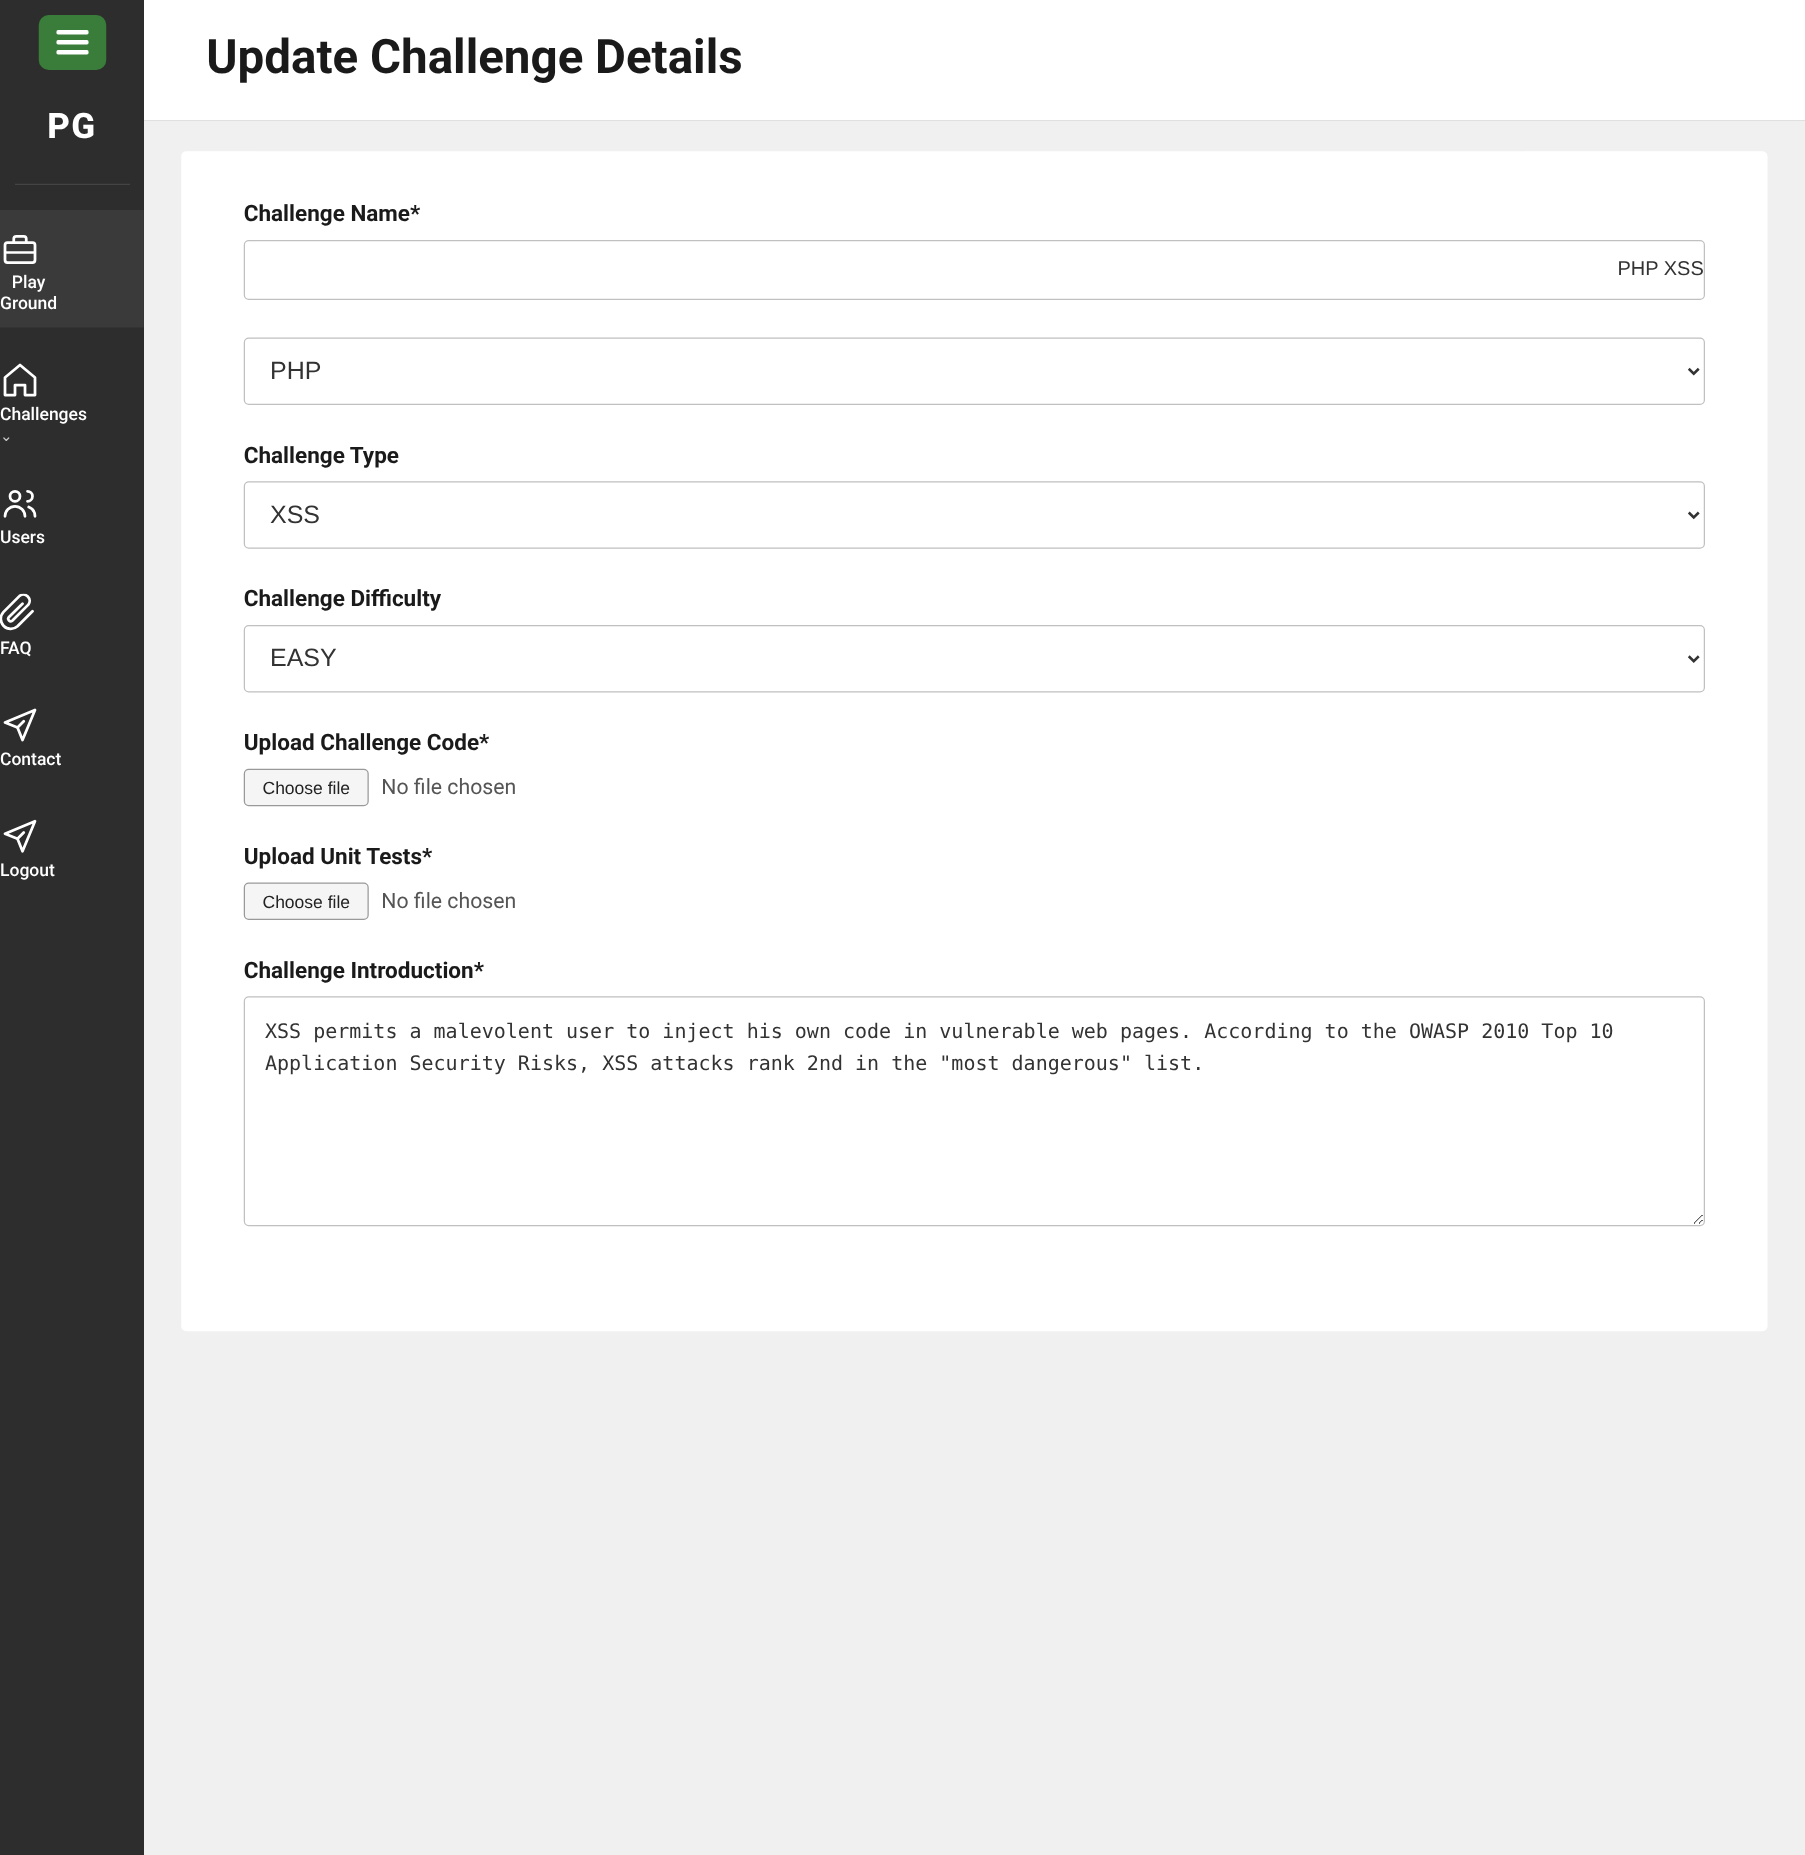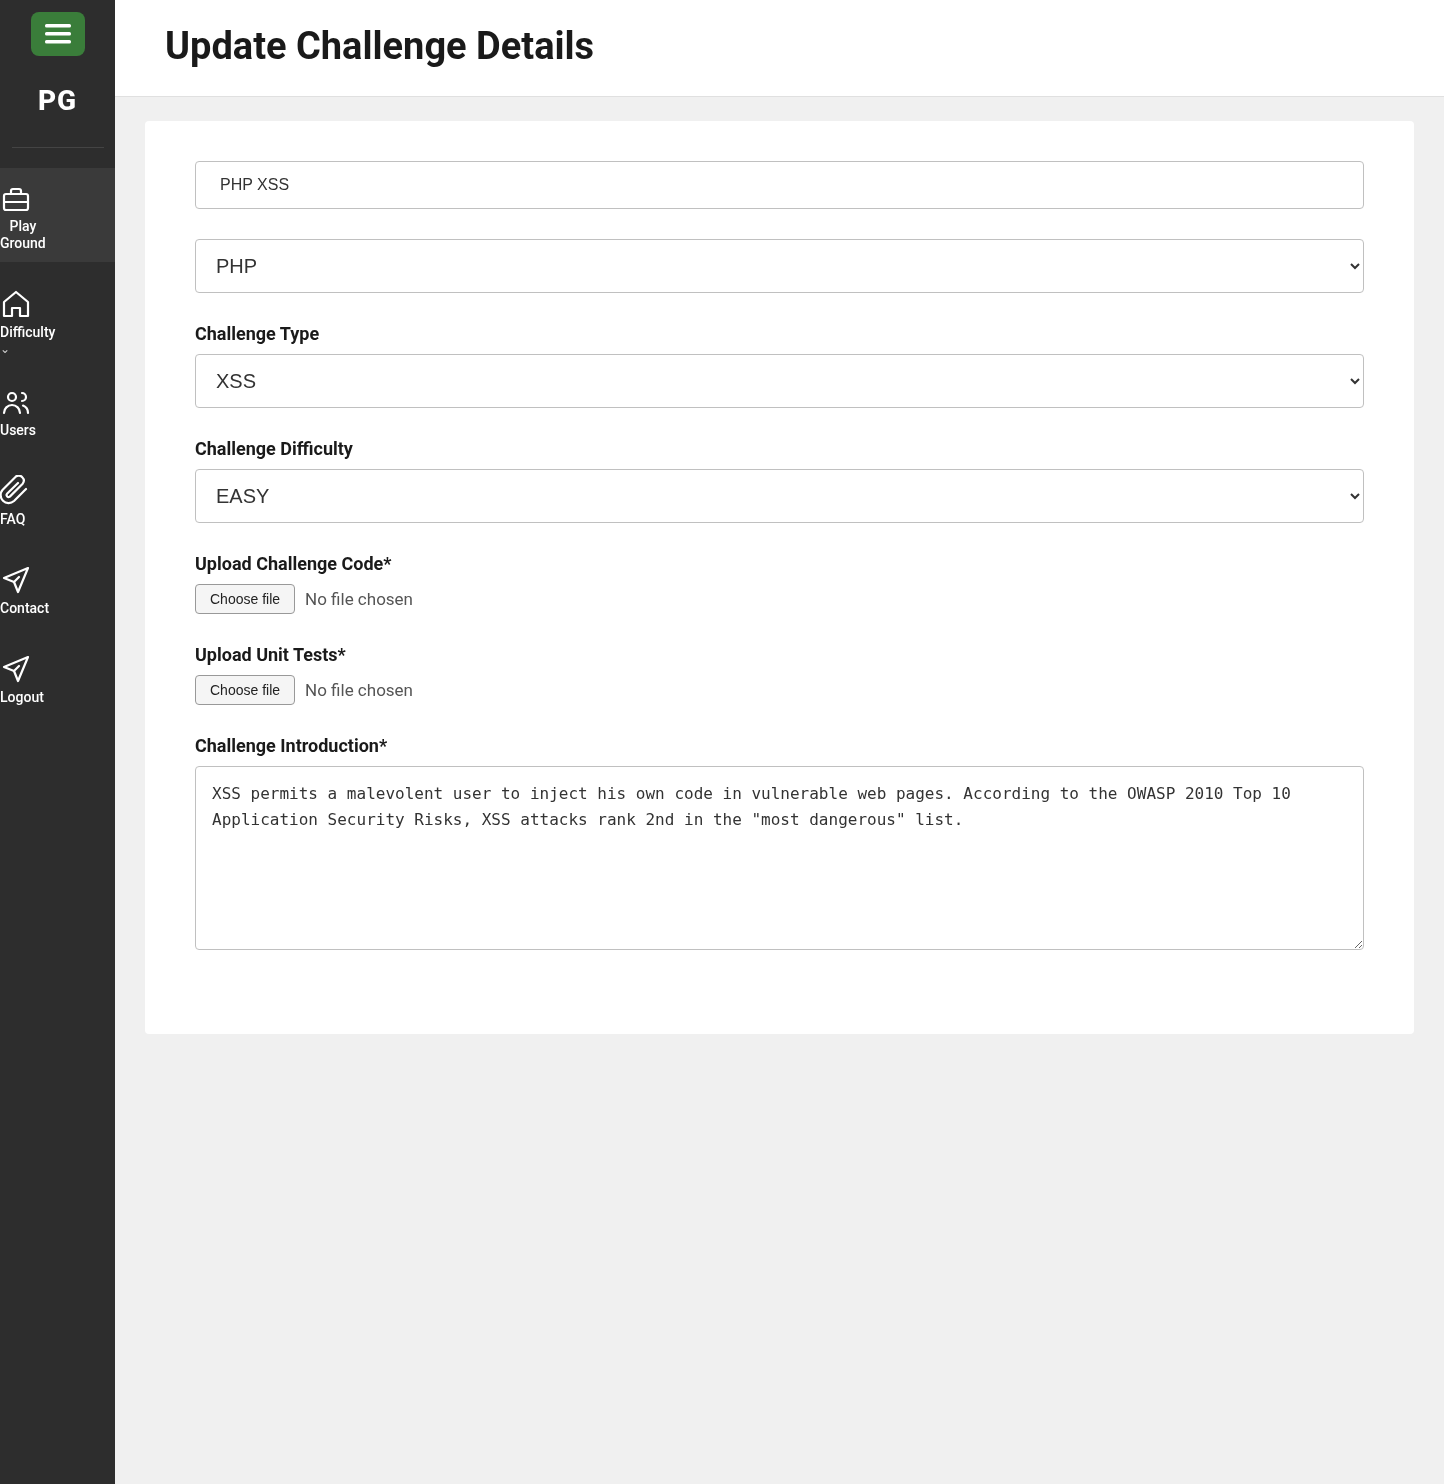--- a/index.html
+++ b/index.html
@@ -141,27 +141,28 @@
     .form-label {
       display: block;
       font-size: 18px;
       font-weight: 700;
       color: #1a1a1a;
       margin-bottom: 10px;
     }
 
     .form-input {
       width: 100%;
-      padding: 14px 24px;
+      padding: 14px 0;
       font-size: 16px;
       border: 1.5px solid #c0c0c0;
       border-radius: 4px;
       color: #333;
       background: #fff;
       outline: none;
+      text-align: right;
     }
 
     .form-select {
       width: 100%;
       padding: 14px 16px;
       font-size: 20px;
       border: 1.5px solid #c0c0c0;
       border-radius: 4px;
       color: #333;
       background: #fff;
@@ -230,21 +231,21 @@
       <path d="M11 12V9a2 2 0 012-2h6a2 2 0 012 2v3" stroke="white" stroke-width="2.2" fill="none"></path>
       <line x1="4" y1="20" x2="28" y2="20" stroke="white" stroke-width="2"></line>
     </svg>
     <span class="sidebar-nav-label">Play<br>Ground</span>
   </div>
 
   <div class="sidebar-nav-item challenges-item">
     <svg viewBox="0 0 32 32" fill="none" xmlns="http://www.w3.org/2000/svg">
       <path d="M4 14L16 4l12 10v14H20v-8h-8v8H4V14z" stroke="white" stroke-width="2.2" fill="none" stroke-linejoin="round"></path>
     </svg>
-    <span class="sidebar-nav-label">Difficulty</span>
+    <span class="sidebar-nav-label">Challenges</span>
     <span class="chevron">⌄</span>
   </div>
 
   <div class="sidebar-nav-item">
     <svg viewBox="0 0 32 32" fill="none" xmlns="http://www.w3.org/2000/svg">
       <circle cx="12" cy="11" r="4" stroke="white" stroke-width="2.2" fill="none"></circle>
       <path d="M4 27c0-4.4 3.6-8 8-8s8 3.6 8 8" stroke="white" stroke-width="2.2" fill="none" stroke-linecap="round"></path>
       <path d="M22 7c2.2 0 4 1.8 4 4s-1.8 4-4 4" stroke="white" stroke-width="2.2" fill="none" stroke-linecap="round"></path>
       <path d="M28 27c0-3.3-2-6.1-5-7.4" stroke="white" stroke-width="2.2" fill="none" stroke-linecap="round"></path>
     </svg>
@@ -276,20 +277,21 @@
 </nav>
 
 <div class="main-content">
   <div class="page-header">
     <h1 class="page-title">Update Challenge Details</h1>
   </div>
 
   <div class="form-container">
 
     <div class="form-group">
+      <label class="form-label">Challenge Name*</label>
       <input type="text" class="form-input" value="PHP XSS" style="">
     </div>
 
     <div class="form-group">
       <select class="form-select">
         <option value="PHP">PHP</option>
         <option value="JavaScript">JavaScript</option>
         <option value="Python">Python</option>
         <option value="Java">Java</option>
       </select>

